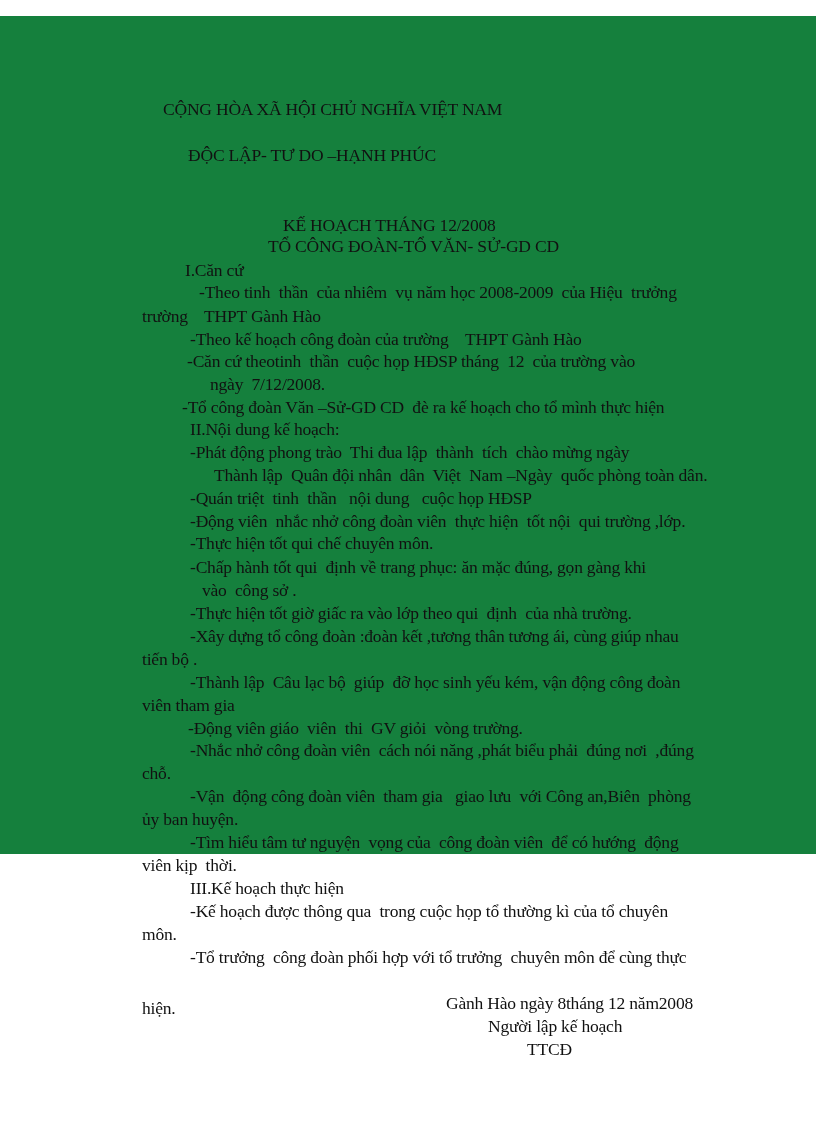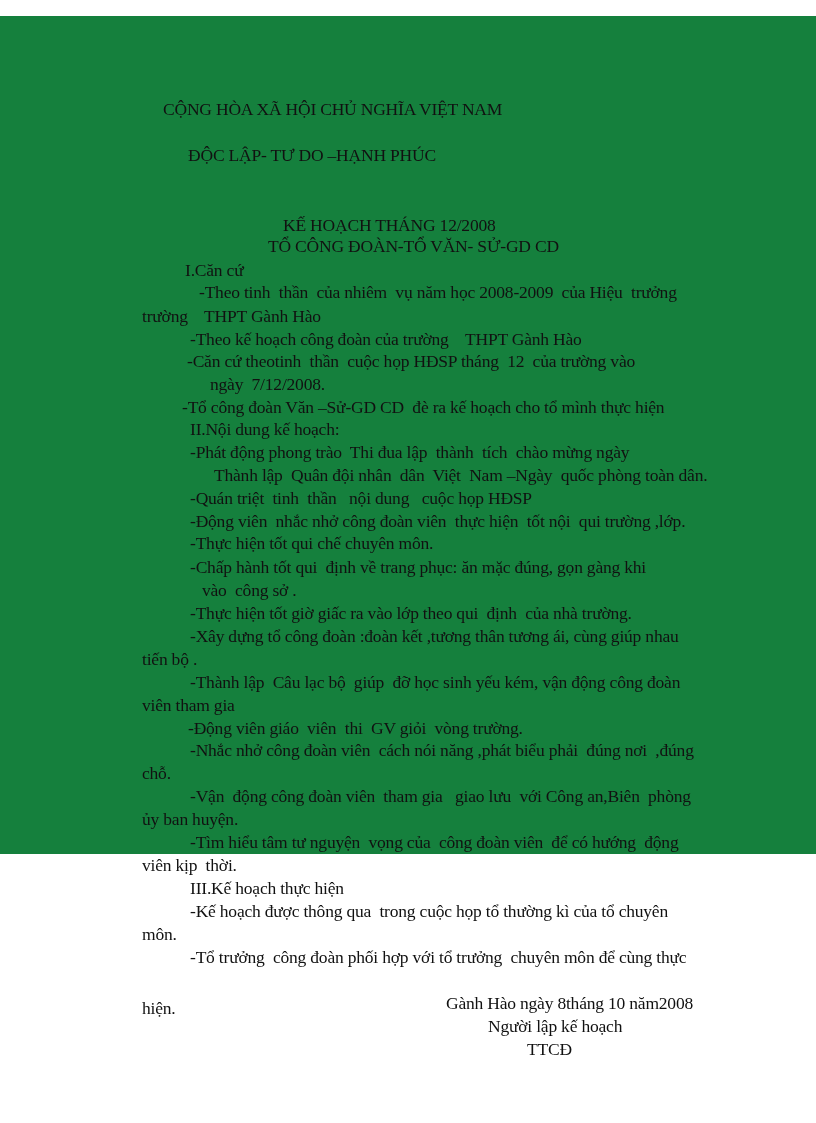--- a/index.html
+++ b/index.html
@@ -77,18 +77,18 @@
   <div class="line" style="left:142px; top:792px;">ủy ban huyện.</div>
   <div class="line" style="left:190px; top:815px;">-Tìm hiểu tâm tư nguyện  vọng của  công đoàn viên  để có hướng  động</div>
   <div class="line" style="left:142px; top:838px;">viên kịp  thời.</div>
 
   <div class="line" style="left:190px; top:861px;">III.Kế hoạch thực hiện</div>
   <div class="line" style="left:190px; top:884px;">-Kế hoạch được thông qua  trong cuộc họp tổ thường kì của tổ chuyên</div>
   <div class="line" style="left:142px; top:907px;text-align:right;">môn.</div>
   <div class="line" style="left:190px; top:930px;">-Tổ trưởng  công đoàn phối hợp với tổ trưởng  chuyên môn để cùng thực</div>
   <div class="line" style="left:142px; top:953px;margin-top:28px;">hiện.</div>
 
-  <div class="line" style="left:446px; top:976px;">Gành Hào ngày 8tháng 10 năm2008</div>
+  <div class="line" style="left:446px; top:976px;">Gành Hào ngày 8tháng 12 năm2008</div>
   <div class="line" style="left:488px; top:999px;text-align:right;">Người lập kế hoạch</div>
   <div class="line" style="left:527px; top:1022px;">TTCĐ</div>
 
   <div class="footer-rule"></div>
 </div>
 
 </body></html>

